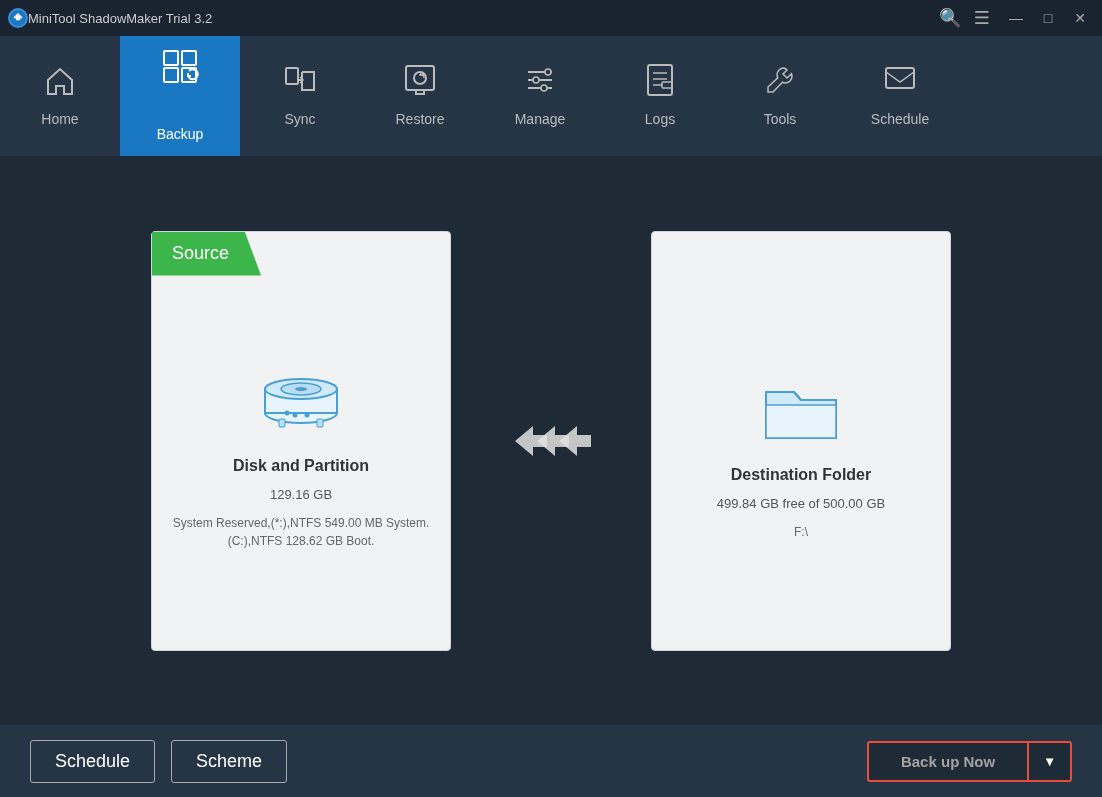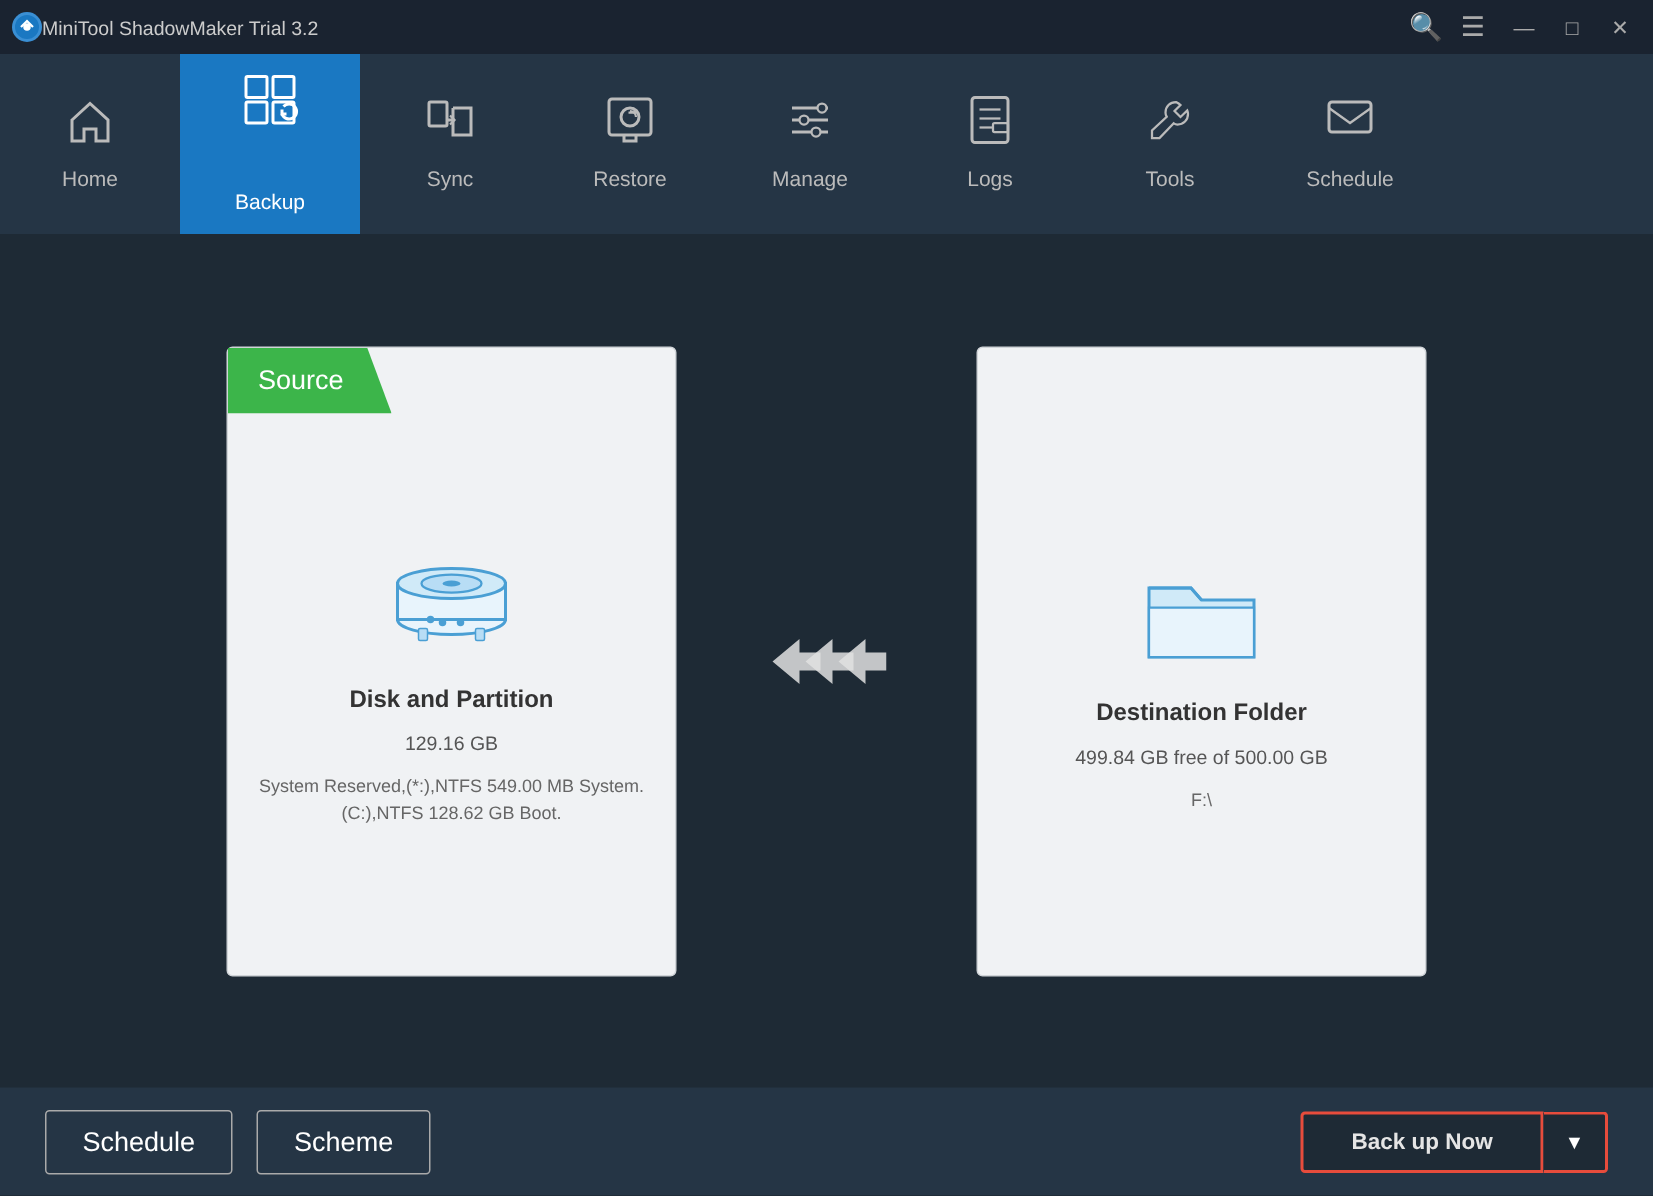--- a/index.html
+++ b/index.html
@@ -181,21 +181,21 @@
       color: #fff;
       font-size: 18px;
       border-radius: 3px;
       cursor: pointer;
     }
 
     .btn-primary {
       padding: 10px 32px;
       background: #1e2a35;
       border: 2px solid #e74c3c;
-      color: #e5e5e5;
+      color: #a3a3a3;
       font-size: 15px;
       font-weight: bold;
       border-radius: 3px 0 0 3px;
       cursor: pointer;
       margin-left: 16px;
     }
 
     .btn-dropdown {
       padding: 10px 14px;
       background: #1e2a35;

